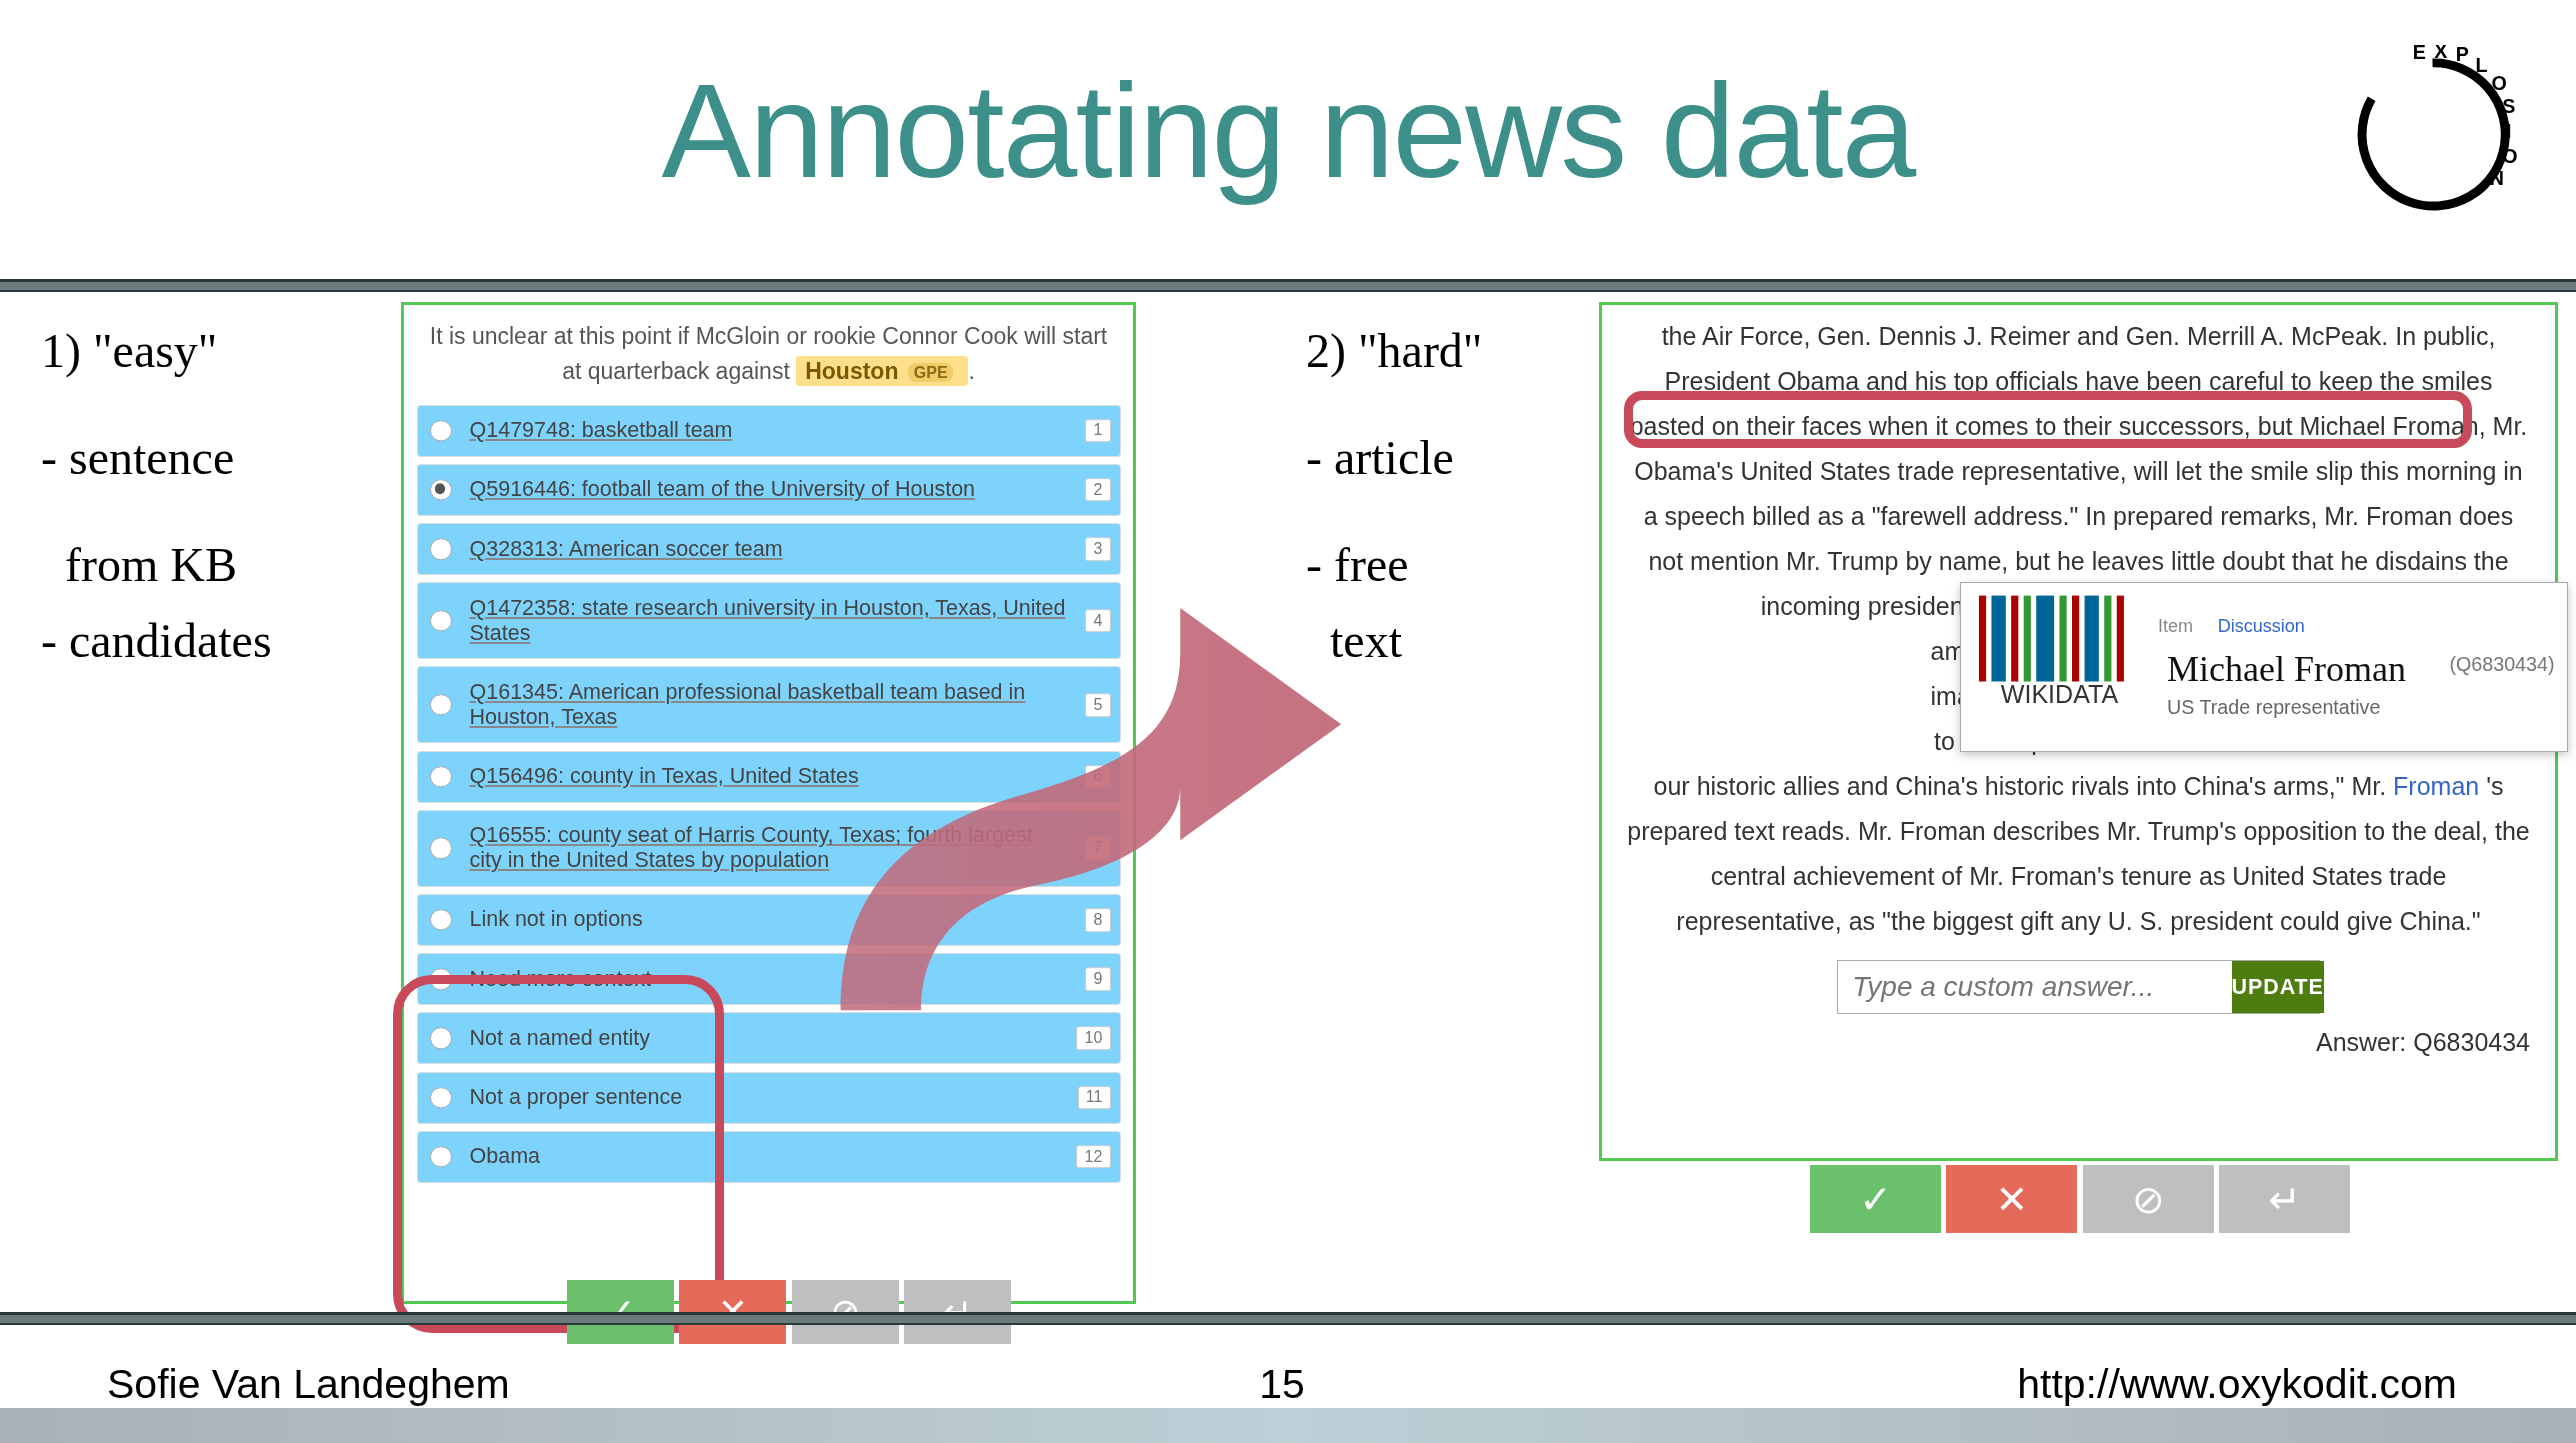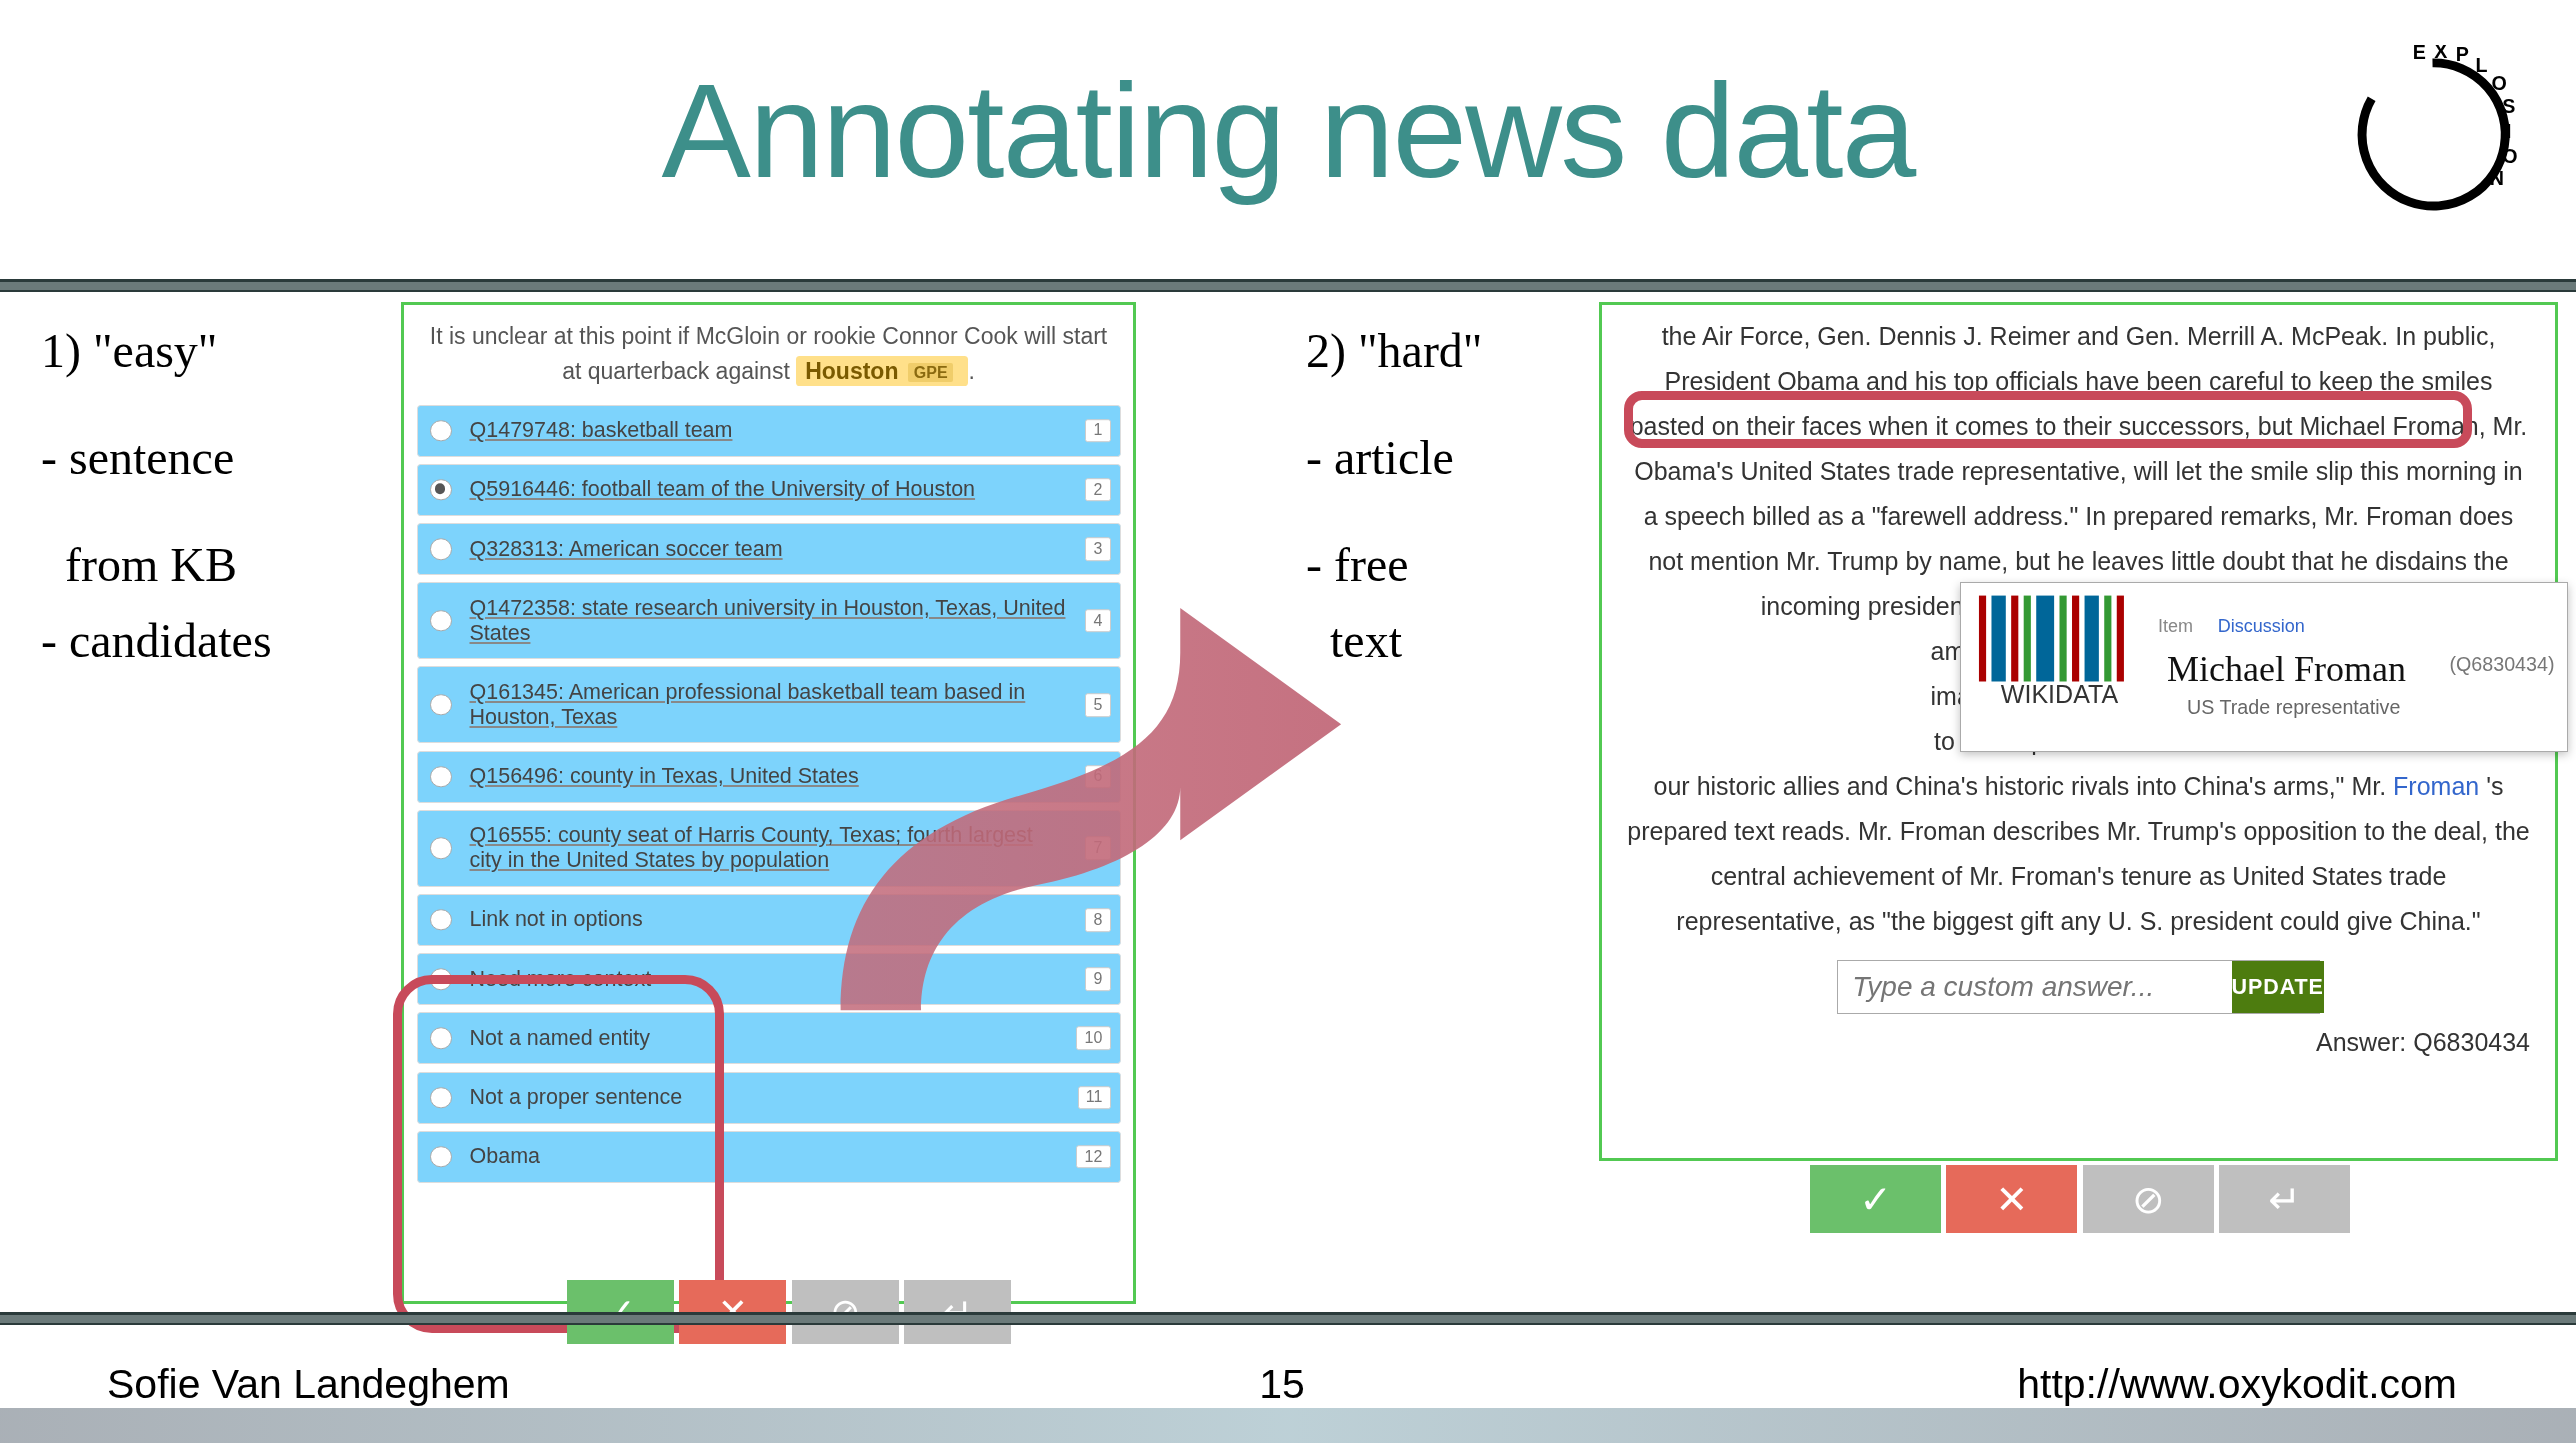--- a/index.html
+++ b/index.html
@@ -10,21 +10,21 @@
   .hr-top { position: absolute; top: 279px; left: 0; right: 0; height: 16px; background: linear-gradient(#2a3a3a 0 2.7px, #6b7a7a 2.7px 10.7px, #2a3a3a 10.7px 13.4px, transparent 13.4px); }
   .hr-bot { position: absolute; bottom: 116px; left: 0; right: 0; height: 16px; background: linear-gradient(#2a3a3a 0 2.7px, #6b7a7a 2.7px 10.7px, #2a3a3a 10.7px 13.4px, transparent 13.4px); }
   .content { position: absolute; top: 295px; left: 0; right: 0; bottom: 132px; }
   .left-notes { position: absolute; top: 18px; left: 41px; font-size: 48px; color: #000; line-height: 1.6; font-family: "Times New Roman", serif; }
   .center-notes { position: absolute; top: 18px; left: 1306px; font-size: 48px; color: #000; line-height: 1.6; font-family: "Times New Roman", serif; }
   .panel { position: absolute; border: 3.6px solid #52c952; background: #fff; }
   .panel.left { top: 7.2px; left: 401px; width: 735px; height: 1002px; }
   .panel.right { top: 7.2px; left: 1599px; width: 959px; height: 859px; }
   .task-sentence { padding: 14.3px 25px 9px; text-align: center; color: #555; font-size: 23px; line-height: 1.5; }
   .hl { background: #ffe08a; color: #7a5a00; padding: 1.8px 9px 1.8px 9px; border-radius: 3.6px; font-weight: 600; }
-  .hl-tag { background: #f0cd6a; color: #8a6a10; font-size: 16px; padding: 0.9px 5.4px; border-radius: 2px; margin-left: 3.6px; vertical-align: middle; text-align: center; }
+  .hl-tag { background: #f0cd6a; color: #8a6a10; font-size: 16px; padding: 0.9px 5.4px; border-radius: 8px; margin-left: 3.6px; vertical-align: middle; text-align: center; }
   .options { padding: 0 12.5px; }
   .opt { position: relative; border: 0.9px solid #ddd; border-radius: 3.6px; margin: 7.2px 0; padding: 12.5px 52px 12.5px 52px; font-size: 21.5px; color: #444; background: #7dd3fc; min-height: 47px; display: flex; align-items: center; }
   .opt .radio { position: absolute; left: 12.5px; top: 50%; transform: translateY(-50%); width: 21.5px; height: 21.5px; border: 1.8px solid #aaa; border-radius: 50%; background: #fff; }
   .opt .radio.selected::after { content: ""; position: absolute; left: 3.6px; top: 3.6px; width: 10.7px; height: 10.7px; border-radius: 50%; background: #555; }
   .opt .num { position: absolute; right: 9px; top: 50%; transform: translateY(-50%); border: 0.9px solid #ccc; border-radius: 2.7px; padding: 1.8px 7.2px; font-size: 16px; color: #777; background: #fff; }
   .opt .txt { text-decoration: underline; text-decoration-color: #888; }
   .opt.noul .txt { text-decoration: none; }
   .red-ring { position: absolute; border: 9px solid #c84a5a; border-radius: 39px; pointer-events: none; }
   .ring1 { left: -10.7px; bottom: -32px; width: 331px; height: 358px; }
   .actions { position: absolute; left: 163px; bottom: -43px; display: flex; gap: 5.4px; }
@@ -36,21 +36,21 @@
   .btn.undo { background: #bfbfbf; }
   .btn2 { width: 131px; height: 68px; display: flex; align-items: center; justify-content: center; color: #fff; font-size: 39px; }
   .article { padding: 9px 25px; font-size: 25px; line-height: 1.8; color: #333; text-align: center; position: relative; }
   .article .ring2 { position: absolute; top: 86px; left: 21.5px; width: 848px; height: 57px; border: 9px solid #c84a5a; border-radius: 18px; }
   .popup { position: absolute; top: 277px; left: 358px; width: 608px; height: 170px; background: #fff; border: 0.9px solid #aaa; box-shadow: 0 2.7px 9px rgba(0,0,0,.25); font-size: 19.7px; }
   .popup .wd-logo { position: absolute; left: 9px; top: 9px; width: 179px; height: 116px; }
   .popup .tabs { position: absolute; left: 197px; top: 27px; font-size: 18px; color: #888; }
   .popup .tabs .itab { color: #36c; margin-left: 19.7px; }
   .popup .ptitle { position: absolute; left: 206px; top: 54px; font-family: Georgia, serif; font-size: 36px; color: #111; }
   .popup .pqid { position: absolute; right: 12.5px; top: 64px; font-size: 19.7px; color: #777; }
-  .popup .pdesc { position: absolute; left: 206px; top: 107px; font-size: 19.7px; color: #666; margin-left: 20px; }
+  .popup .pdesc { position: absolute; left: 206px; top: 107px; font-size: 19.7px; color: #666; }
   .answerbox { margin: 16px auto 5.4px; width: 483px; height: 54px; display: flex; border: 1.8px solid #aaa; }
   .answerbox input { flex: 1; border: none; padding: 0 14.3px; font-size: 28px; font-style: italic; color: #999; outline: none; }
   .answerbox .update { width: 141px; background: #4d7c0f; color: #fff; display: flex; align-items: center; justify-content: center; font-weight: 700; font-size: 21.5px; letter-spacing: 0.9px; }
   .answerline { text-align: right; font-size: 25px; color: #333; margin-top: 5.4px; }
   .arrow { position: absolute; top: 304px; left: 787px; width: 572px; height: 465px; pointer-events: none; }
   .footer { position: absolute; bottom: 36px; left: 0; right: 12px; display: flex; justify-content: space-between; padding: 0 107px; font-family: Liberation Sans, sans-serif; font-size: 41px; color: #000; }
   .footer .center { position: absolute; left: 0; right: 0; text-align: center; }
   .bg-strip { position: absolute; left: 0; right: 0; bottom: 0; height: 36px; background: linear-gradient(90deg, #2a3a4a, #5a8a9a, #2a3a4a); opacity: .4; }
   .link { color: #36c; }
   svg { display: block; }

